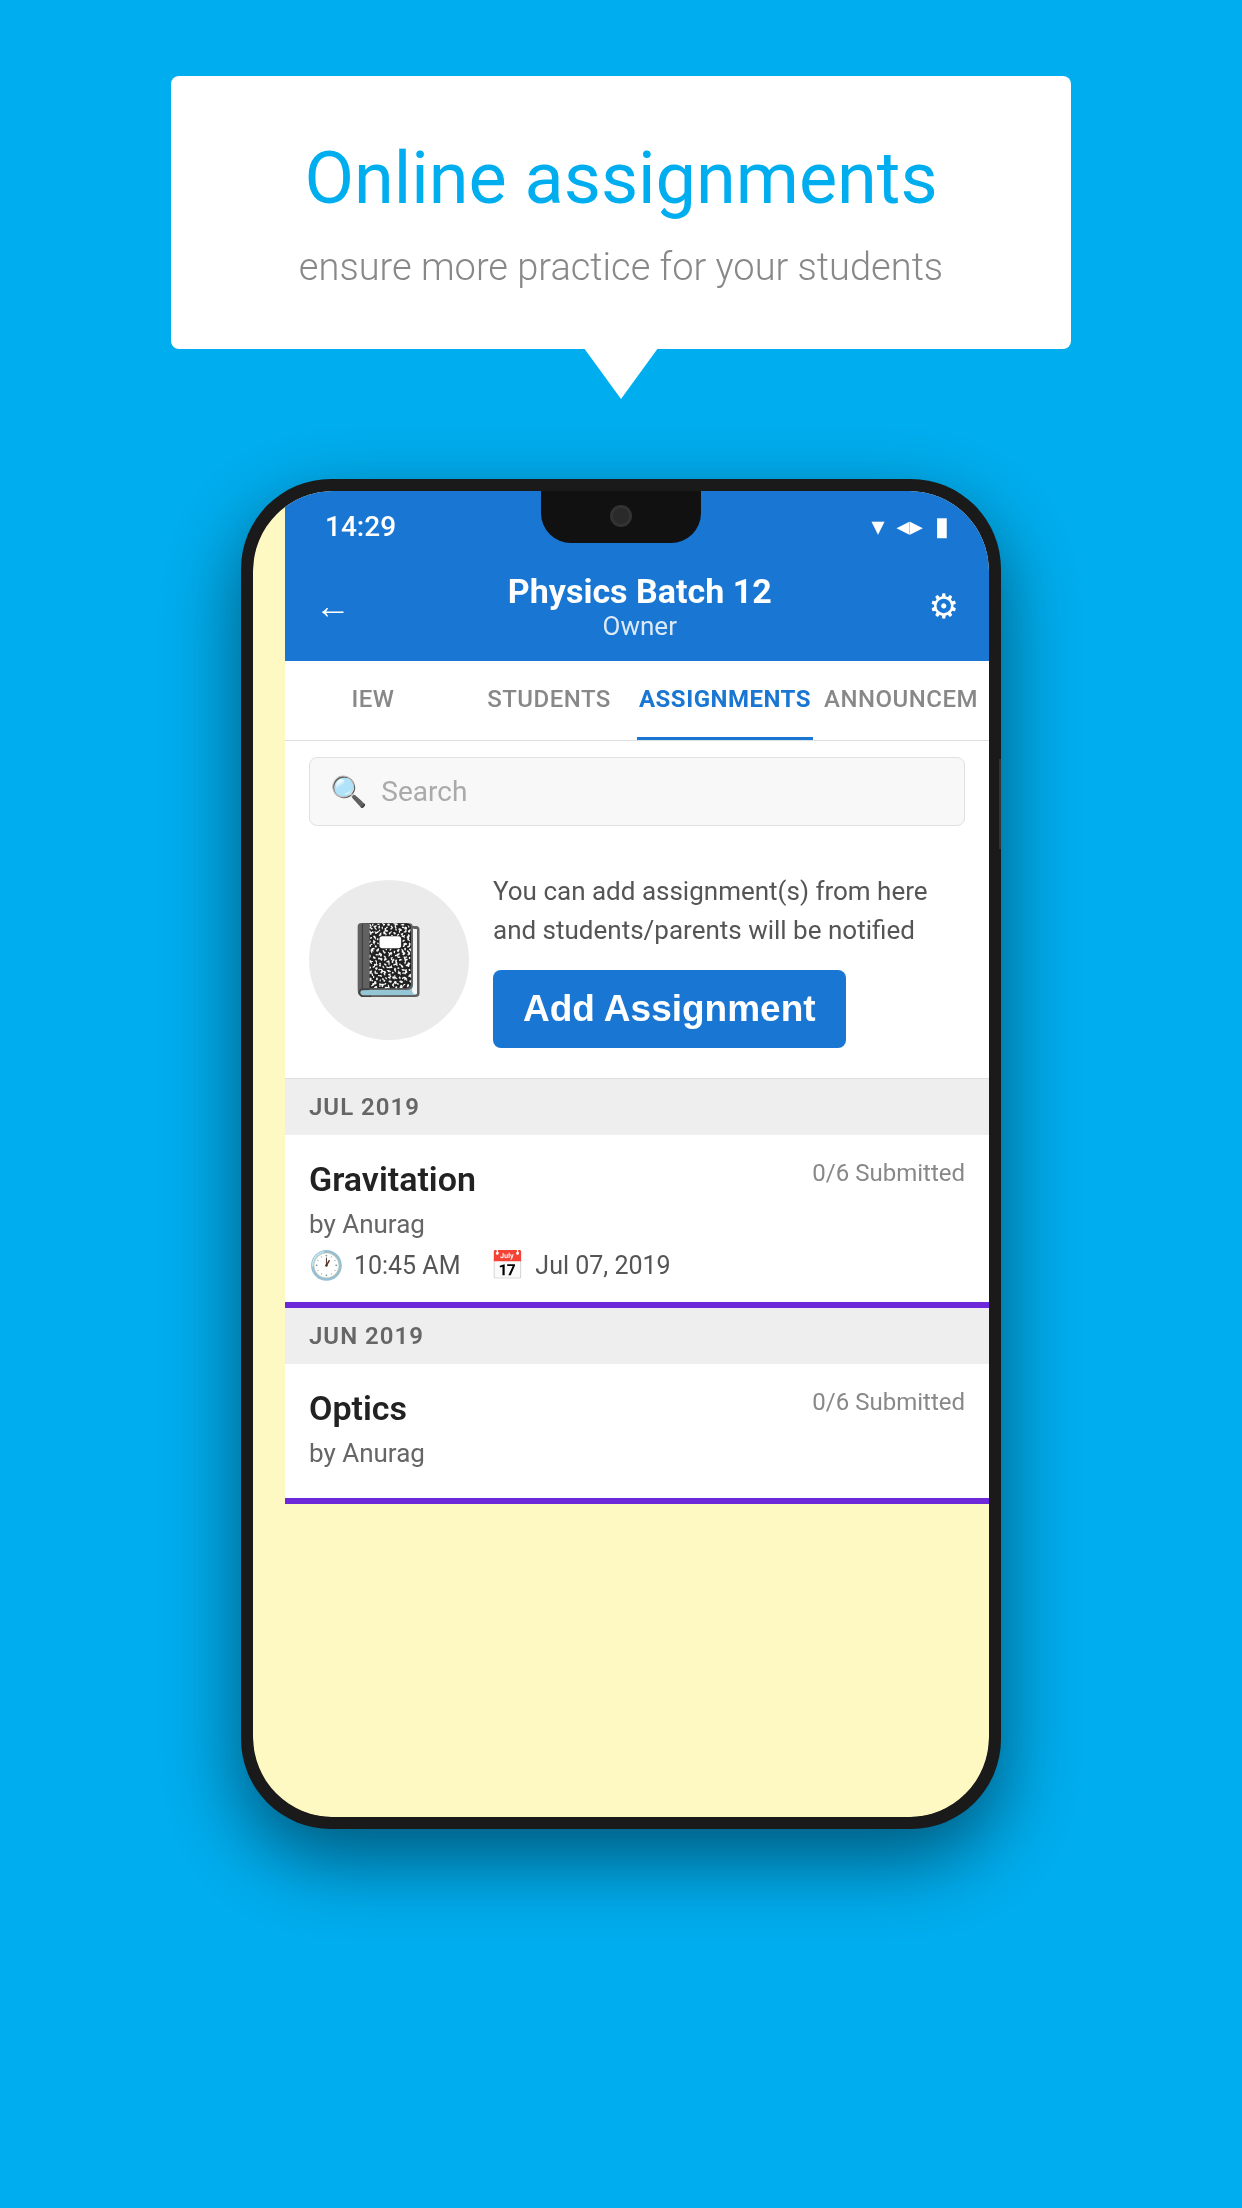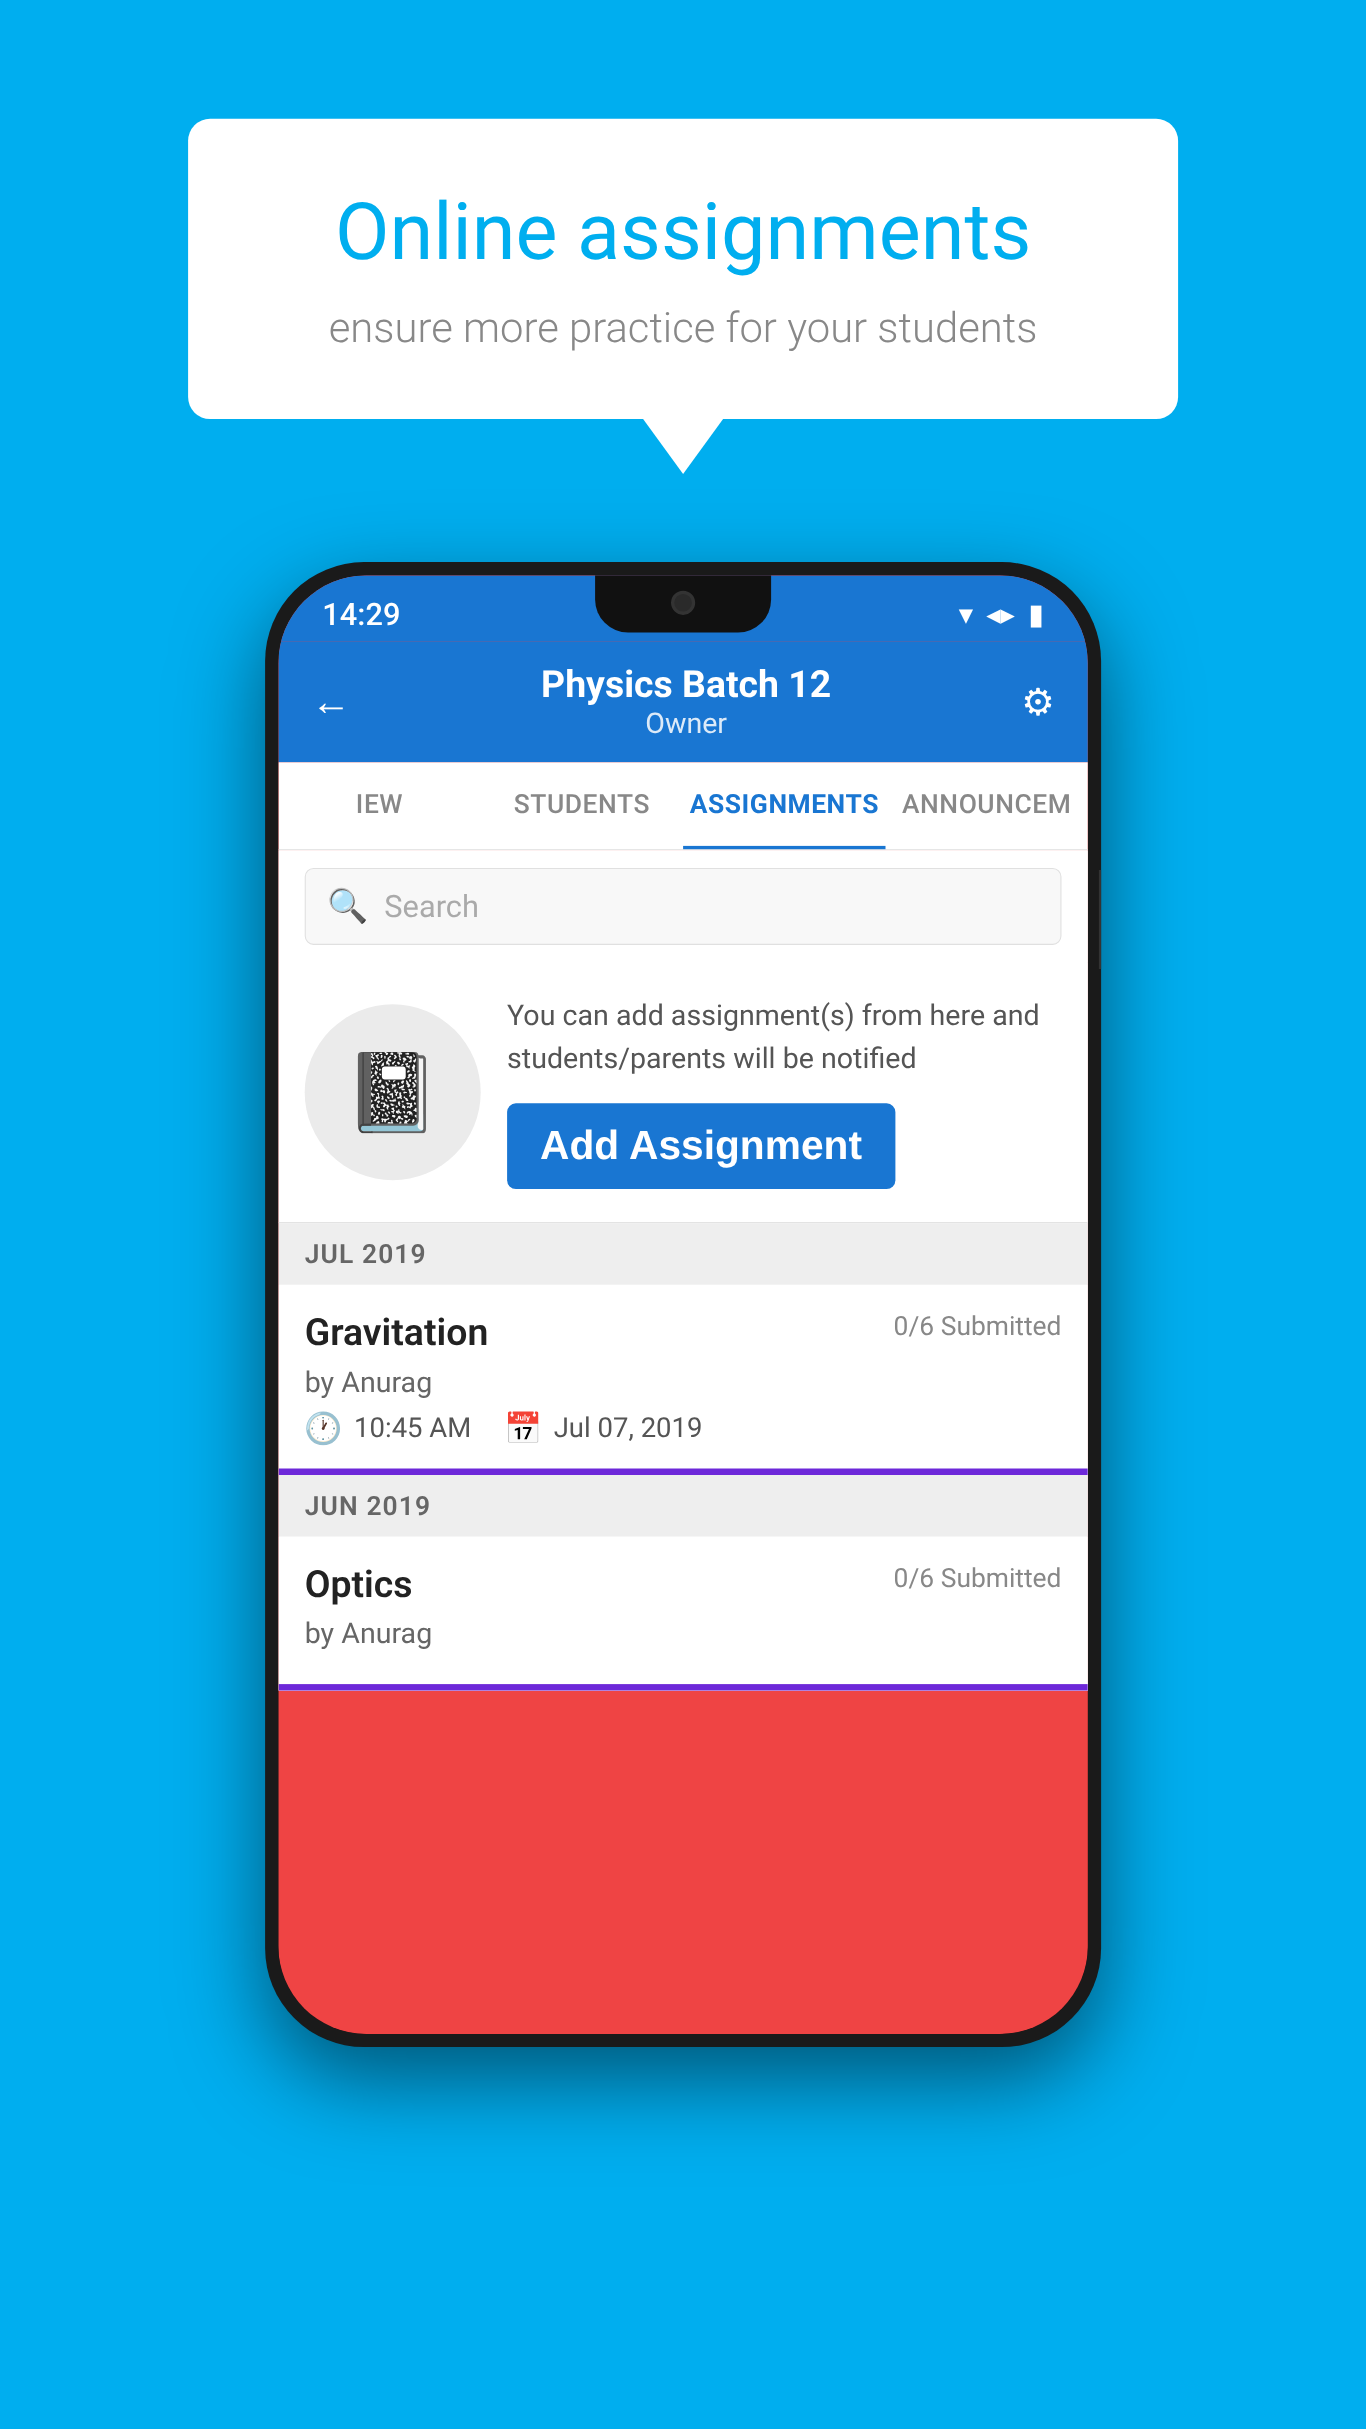--- a/index.html
+++ b/index.html
@@ -12,23 +12,23 @@
       display: flex;
       flex-direction: column;
       align-items: center;
       overflow: hidden;
       position: relative;
     }
 
     
     .promo-card {
       background: white;
-      border-radius: 20px;
+      border-radius: 8px;
       padding: 60px 80px;
-      margin-top: 108px;
+      margin-top: 76px;
       width: 900px;
       text-align: center;
       position: relative;
     }
     .promo-card::after {
       content: '';
       position: absolute;
       bottom: -50px;
       left: 50%;
       transform: translateX(-50%);
@@ -100,23 +100,24 @@
       top: 14px;
       left: 50%;
       transform: translateX(-50%);
       border: 3px solid #333;
     }
 
     
     .screen {
       position: absolute;
       top: 0; left: 0; right: 0; bottom: 0;
-      background: #ef4444;
+      background: #fef9c3;
       border-radius: 78px;
       overflow: hidden;
+      padding-left: 32px;
     }
 
     
     .status-bar {
       background: #1976D2;
       height: 60px;
       display: flex;
       align-items: center;
       justify-content: space-between;
       padding: 0 40px;

